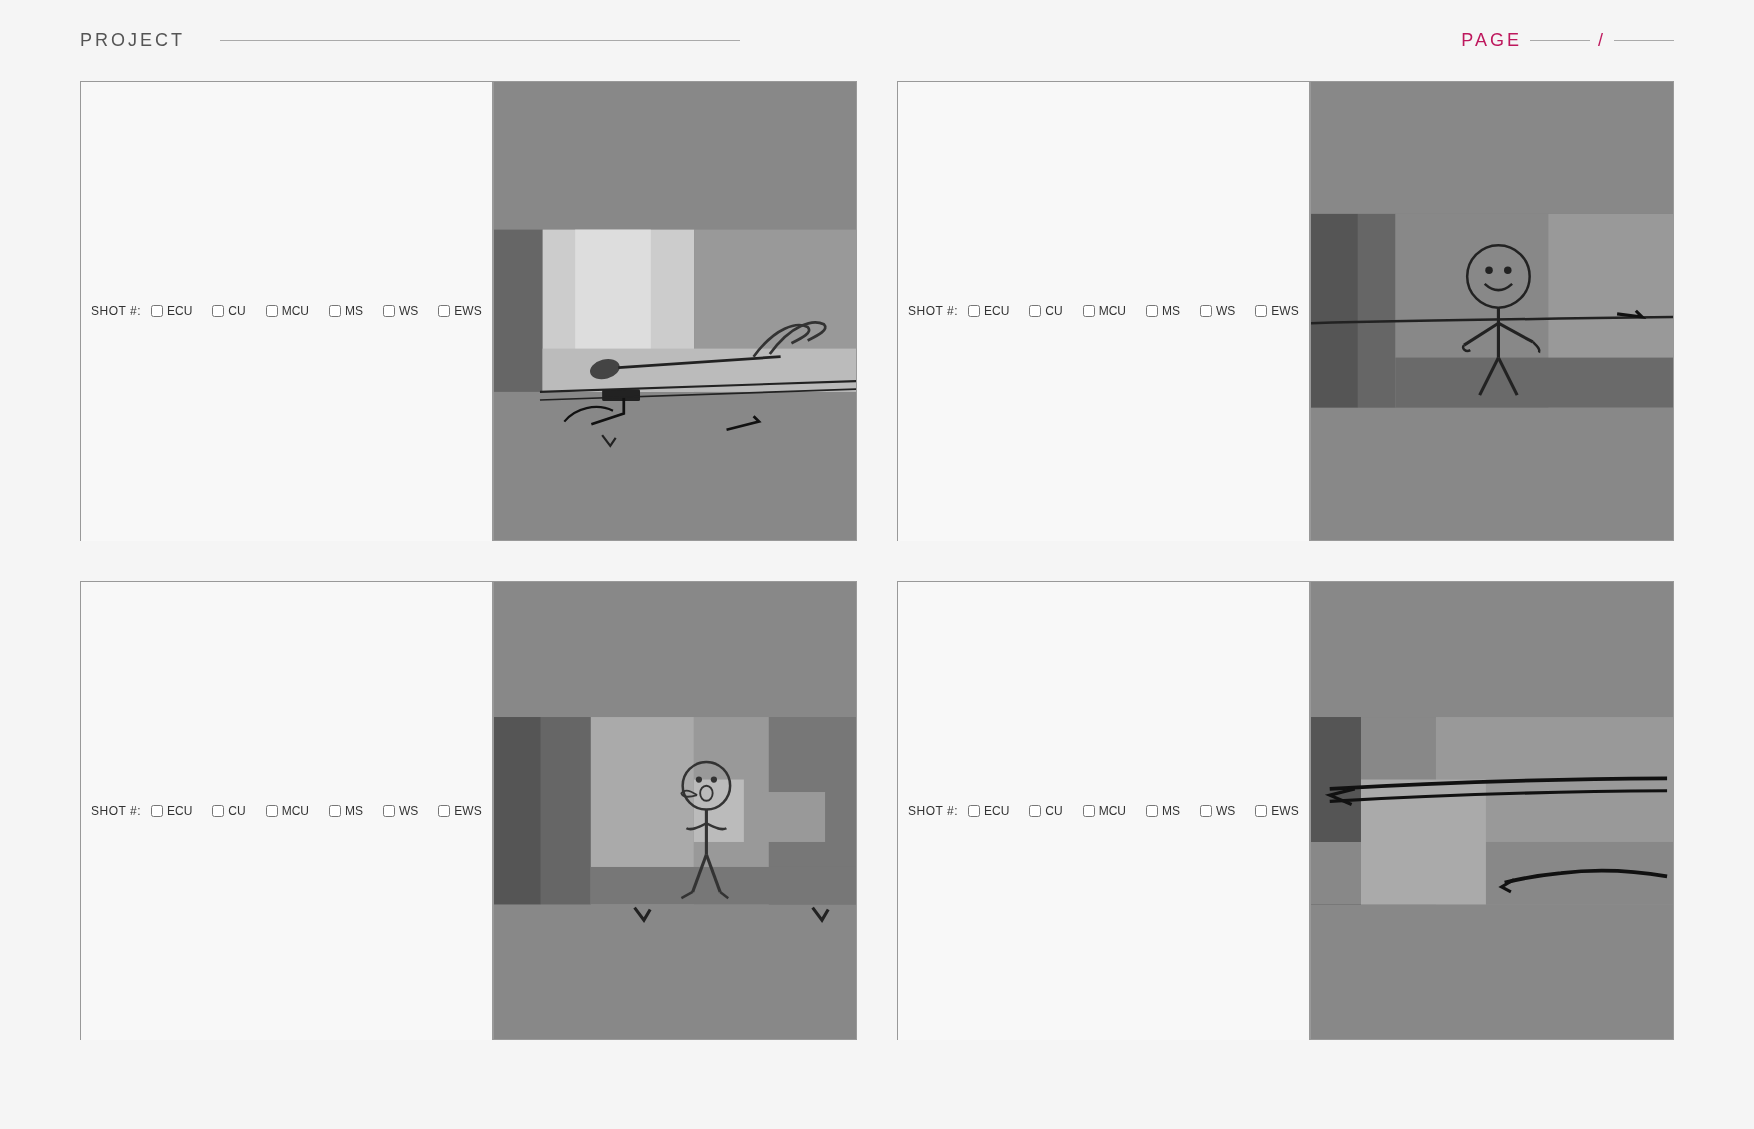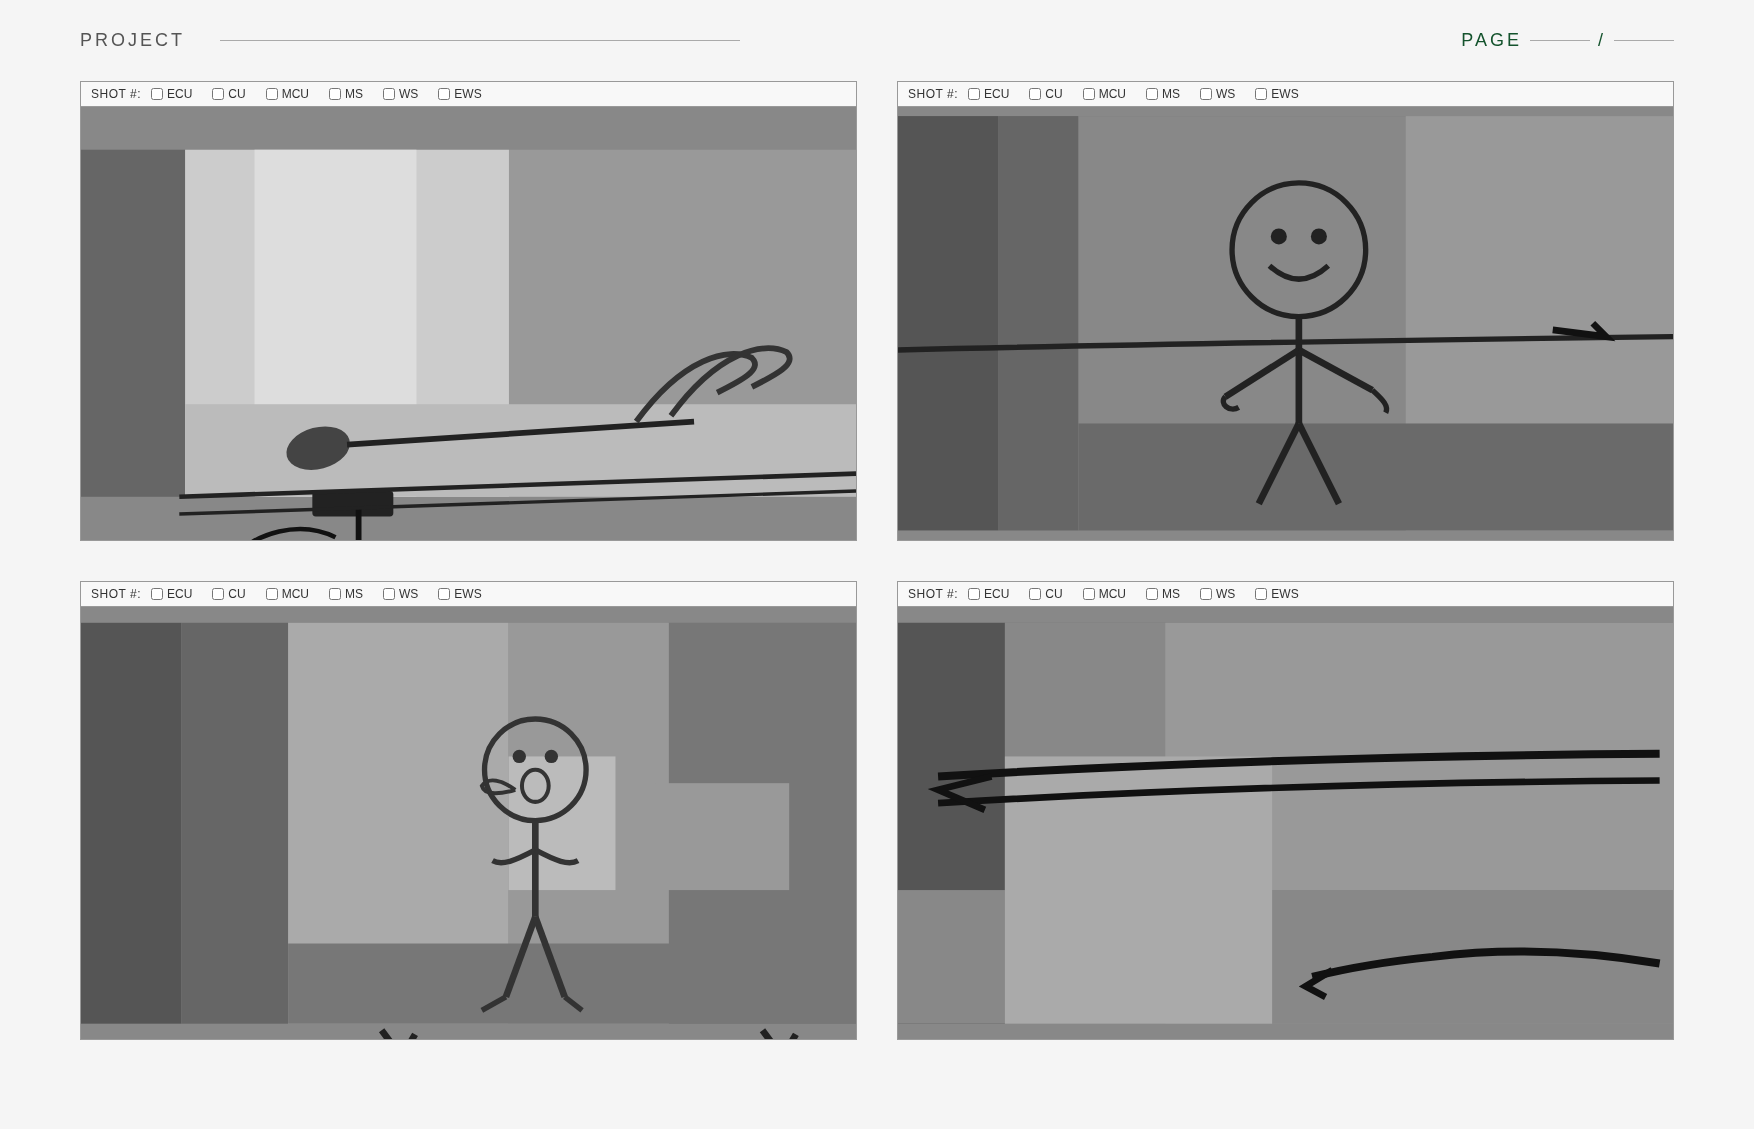--- a/index.html
+++ b/index.html
@@ -34,21 +34,21 @@
       background: #aaa;
       margin-left: 10px;
     }
 
     .page-label {
       display: flex;
       align-items: center;
       gap: 8px;
       font-size: 18px;
       letter-spacing: 3px;
-      color: #14532d;
+      color: #be185d;
       font-weight: 300;
     }
 
     .page-line {
       width: 60px;
       height: 1px;
       background: #aaa;
     }
 
     .storyboard-grid {
@@ -56,21 +56,21 @@
       grid-template-columns: 1fr 1fr;
       grid-template-rows: 1fr 1fr;
       gap: 0px;
       padding: 0 60px 30px 60px;
       height: calc(100% - 100px);
     }
 
     .panel-wrapper {
       padding: 10px 20px 30px 20px;
       display: flex;
-      flex-direction: column;
+      flex-direction: row;
     }
 
     .panel-header {
       display: flex;
       align-items: center;
       gap: 10px;
       border: 1px solid #999;
       border-bottom: none;
       padding: 5px 10px;
       background: #f8f8f8;

